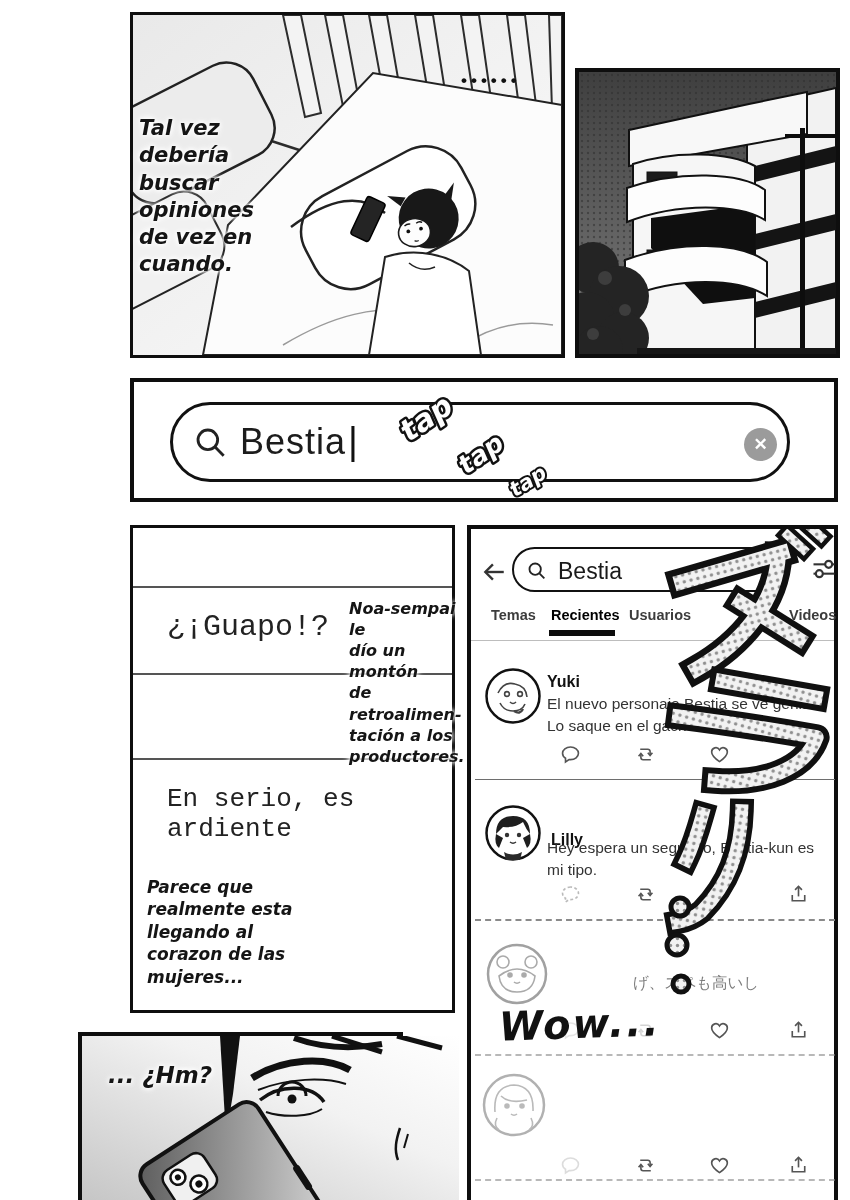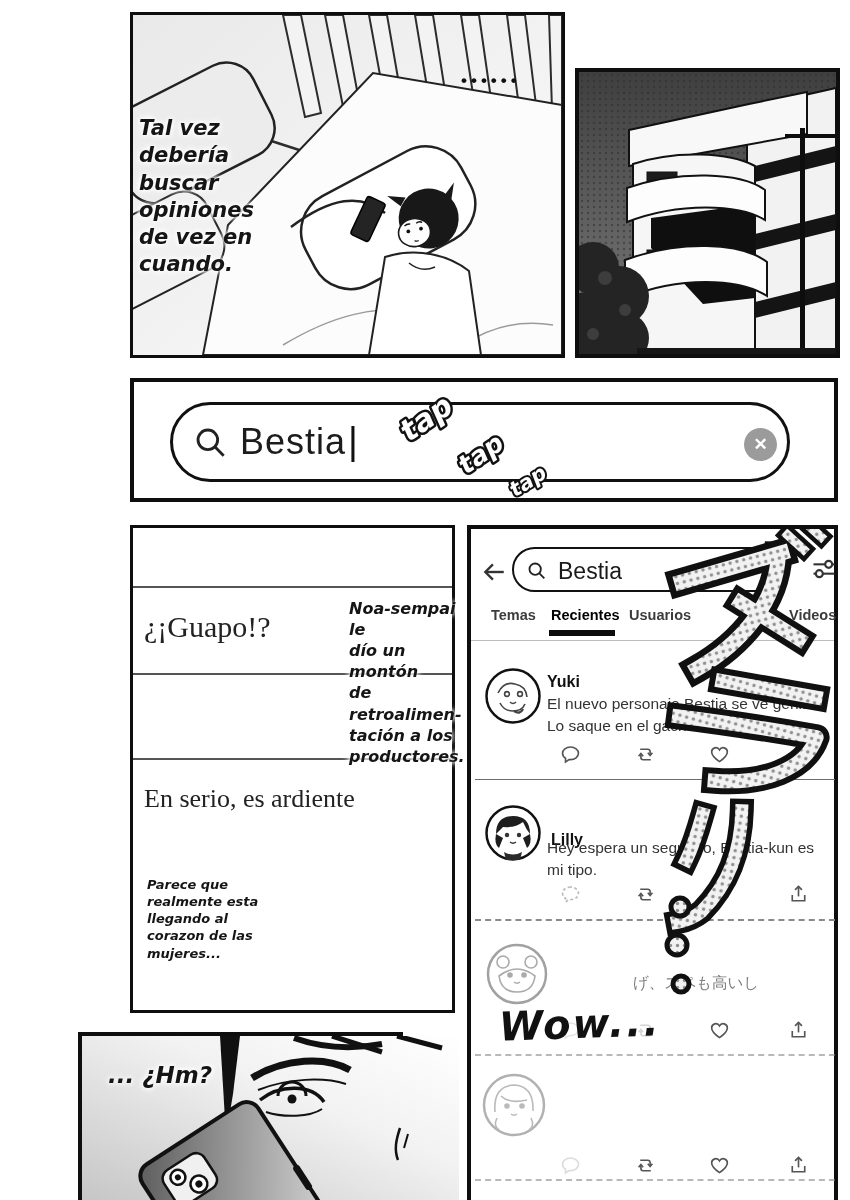--- a/index.html
+++ b/index.html
@@ -29,23 +29,23 @@
   #big-pill { left:36px; top:20px; width:620px; height:80px; border:3.5px solid #111; border-radius:41px; background:#fff; }
   #big-query-row { left:106px; top:38px; display:flex; align-items:center; }
   #big-query { font-size:36px; color:#1c1c1c; letter-spacing:1px; }
   #big-caret { font-size:38px; font-weight:300; color:#111; margin-left:2px; }
   #clear-btn { left:610px; top:46px; width:33px; height:33px; border-radius:50%; background:#9b9b9b;
                color:#fff; font-size:17px; font-weight:bold; display:flex; align-items:center; justify-content:center; cursor:pointer; }
 
   
   #panel-comments { left:130px; top:525px; width:325px; height:488px; }
   .cm-divider { left:0; width:100%; height:0; border-top:2px solid #555; }
-  .cm-item { left:11px; color:#222; font-family:Liberation Serif, serif; }
+  .cm-item { left:34px; color:#222; font-family:Liberation Mono, monospace; }
   #cm-narr-right { left:196px; top:70px; width:128px; font-size:16px; line-height:1.32;margin-left:20px; }
-  #cm-narr-bottom { left:14px; top:348px; width:162px; font-size:13px; line-height:1.32;font-style:italic; }
+  #cm-narr-bottom { left:14px; top:348px; width:162px; font-size:17px; line-height:1.32;font-style:italic; }
 
   
   #panel-phone { left:467px; top:525px; width:371px; height:675px; border-width:4px 4px 0 4px; }
   #ph-back { left:10px; top:30px; width:26px; height:26px; }
   #ph-pill { left:41px; top:18px; width:272px; height:45px; border:2.5px solid #111; border-radius:25px; background:#fff; }
   #ph-pill-mag { left:12px; top:11px; width:22px; height:22px; }
   #ph-query { left:44px; top:9px; font-size:23px; color:#1a1a1a; }
   #ph-filter { left:339px; top:26px; width:28px; height:28px; }
   .tab { top:78px; font-size:14.5px; font-weight:bold; color:#3c3c3c; cursor:pointer; }
   .tab.active { color:#000; }

